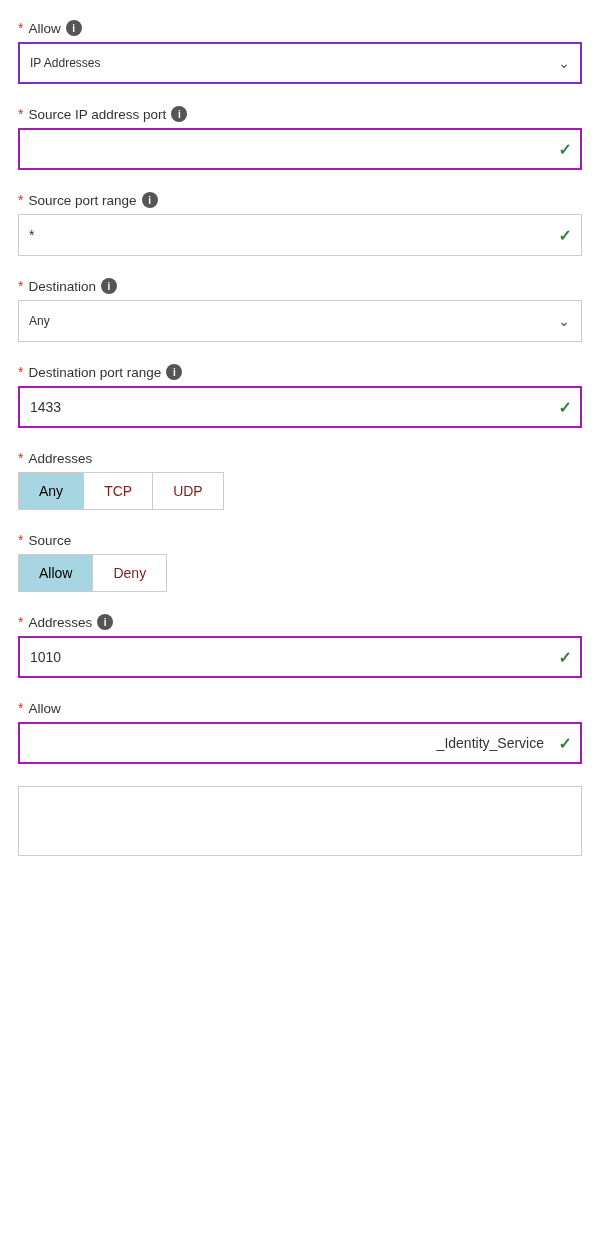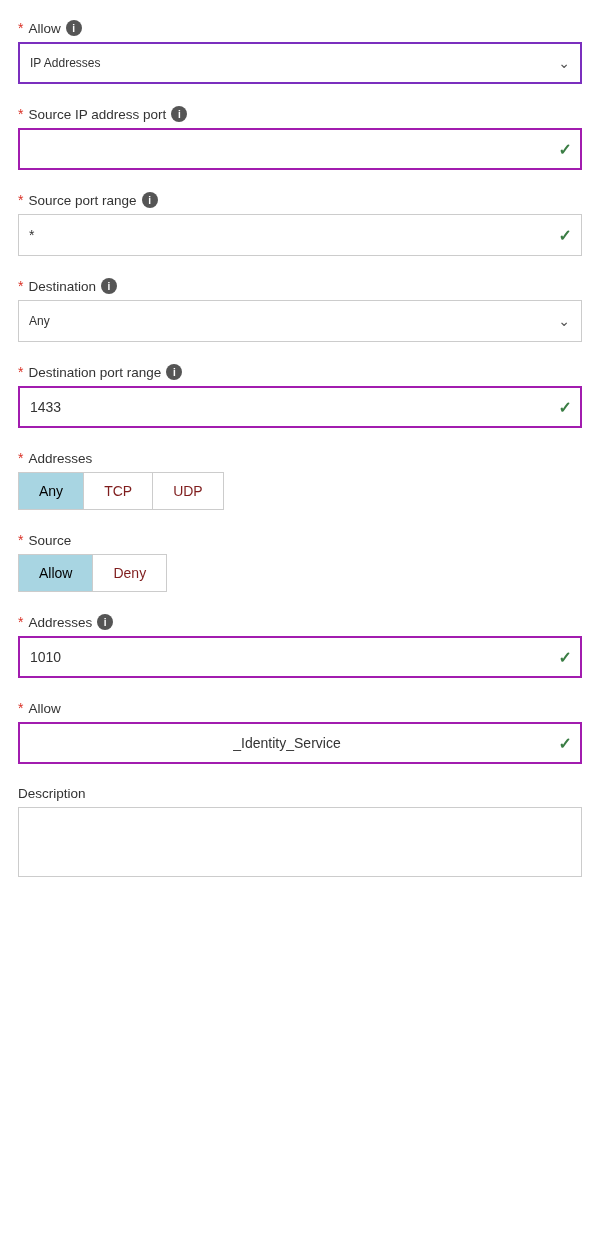--- a/index.html
+++ b/index.html
@@ -264,23 +264,20 @@
     <span class="check-icon">✓</span>
   </div>
 </div>
 
 <div class="field-group">
   <div class="field-label">
     <span class="required-star">*</span>
     <span>Allow</span>
   </div>
   <div class="input-wrapper">
-    <input type="text" class="input-field active-border" value="_Identity_Service" style="text-align: center;">
-    <span class="check-icon">✓</span>
-  </div>
-</div>
-
-<div class="field-group">
-  <div class="field-label">
-    <span>Description</span>
-  </div>
+    <input type="text" class="input-field active-border" value="_Identity_Service" style="text-align: right;">
+    <span class="check-icon">✓</span>
+  </div>
+</div>
+
+<div class="field-group">
   <textarea class="description-textarea" style=""></textarea>
 </div>
 
 </body></html>

